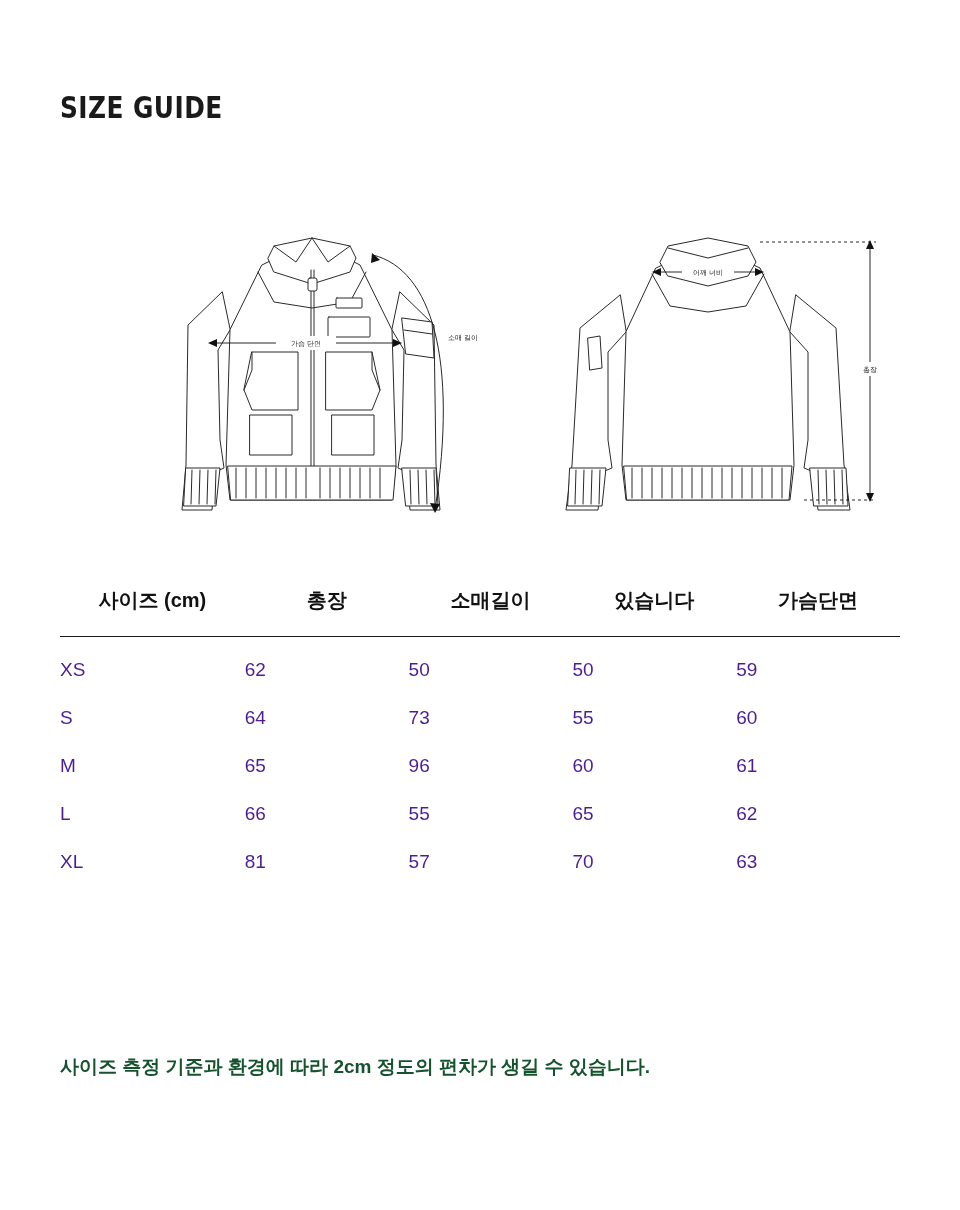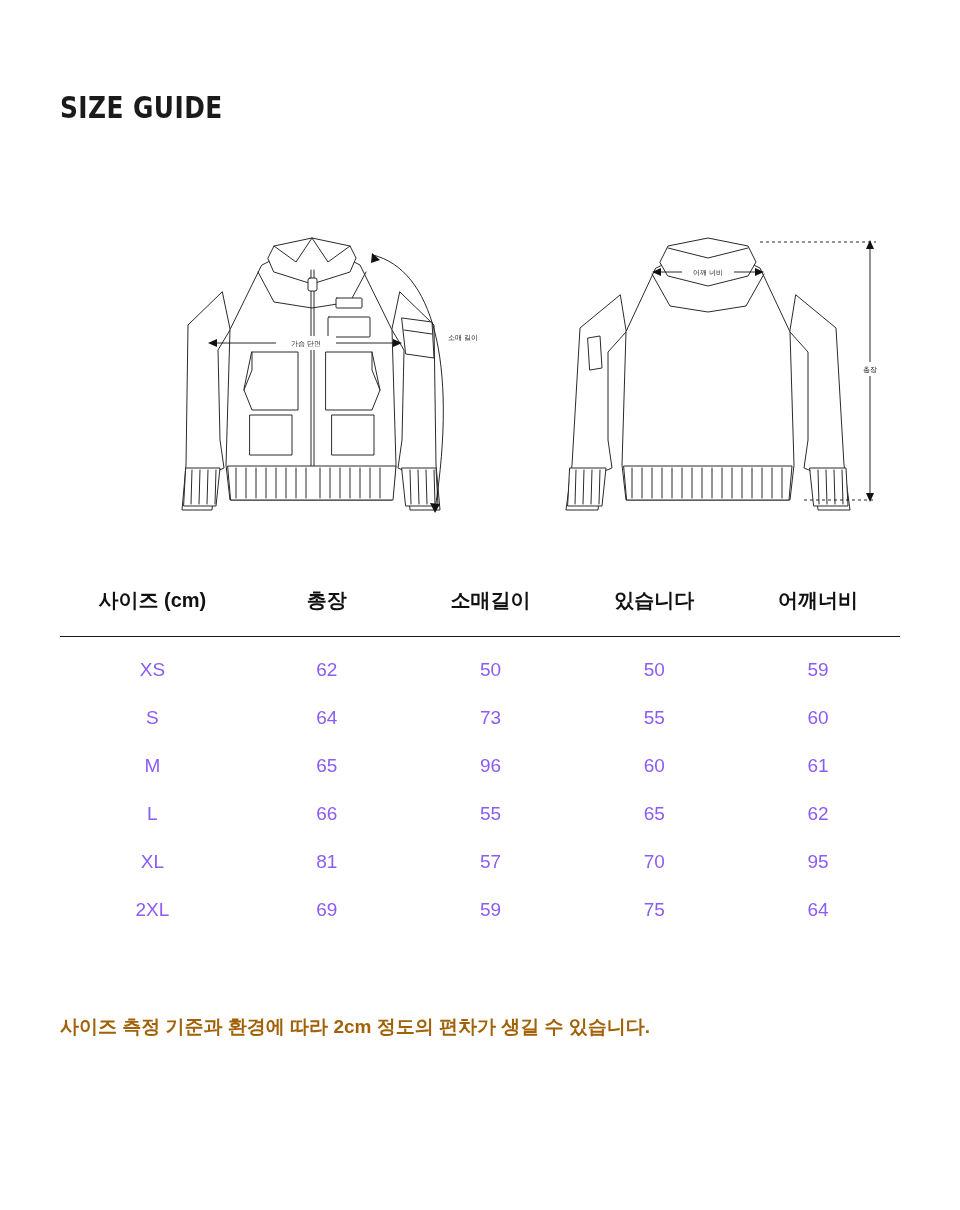--- a/index.html
+++ b/index.html
@@ -53,34 +53,33 @@
   .size-table th {
     font-size: 20px;
     font-weight: bold;
     color: #111;
     padding: 12px 0 22px 0;
     text-align: center;
     border-bottom: 1.5px solid #1a1a1a;
   }
   .size-table td {
     font-size: 19px;
-    color: #8b5cf6;
+    color: #4c1d95;
     padding: 13px 0;
-    text-align: center;
   }
   .size-table tbody tr:first-child td {
     padding-top: 22px;
   }
   .note {
     position: absolute;
     left: 60px;
-    top: 1014px;
+    top: 1054px;
     font-size: 19px;
     font-weight: bold;
-    color: #a16207;
+    color: #14532d;
   }
   .dim-label {
     font-size: 7px;
     fill: #222;
     font-family: "Liberation Sans", sans-serif;
   }
 </style>
 </head>
 <body>
 
@@ -226,21 +225,21 @@
     </svg>
   </div>
 
   <table class="size-table">
     <thead>
       <tr>
         <th style="width:22%">사이즈 (cm)</th>
         <th style="width:19.5%">총장</th>
         <th style="width:19.5%">소매길이</th>
         <th style="width:19.5%">있습니다</th>
-        <th style="width:19.5%">어깨너비</th>
+        <th style="width:19.5%">가슴단면</th>
       </tr>
     </thead>
     <tbody>
       <tr>
         <td>XS</td>
         <td>62</td>
         <td>50</td>
         <td>50</td>
         <td>59</td>
       </tr>
@@ -263,27 +262,20 @@
         <td>66</td>
         <td>55</td>
         <td>65</td>
         <td>62</td>
       </tr>
       <tr>
         <td>XL</td>
         <td>81</td>
         <td>57</td>
         <td>70</td>
-        <td>95</td>
-      </tr>
-      <tr>
-        <td>2XL</td>
-        <td>69</td>
-        <td>59</td>
-        <td>75</td>
-        <td>64</td>
+        <td>63</td>
       </tr>
     </tbody>
   </table>
 
   <div class="note">사이즈 측정 기준과 환경에 따라 2cm 정도의 편차가 생길 수 있습니다.</div>
 
 </div>
 
 </body></html>

